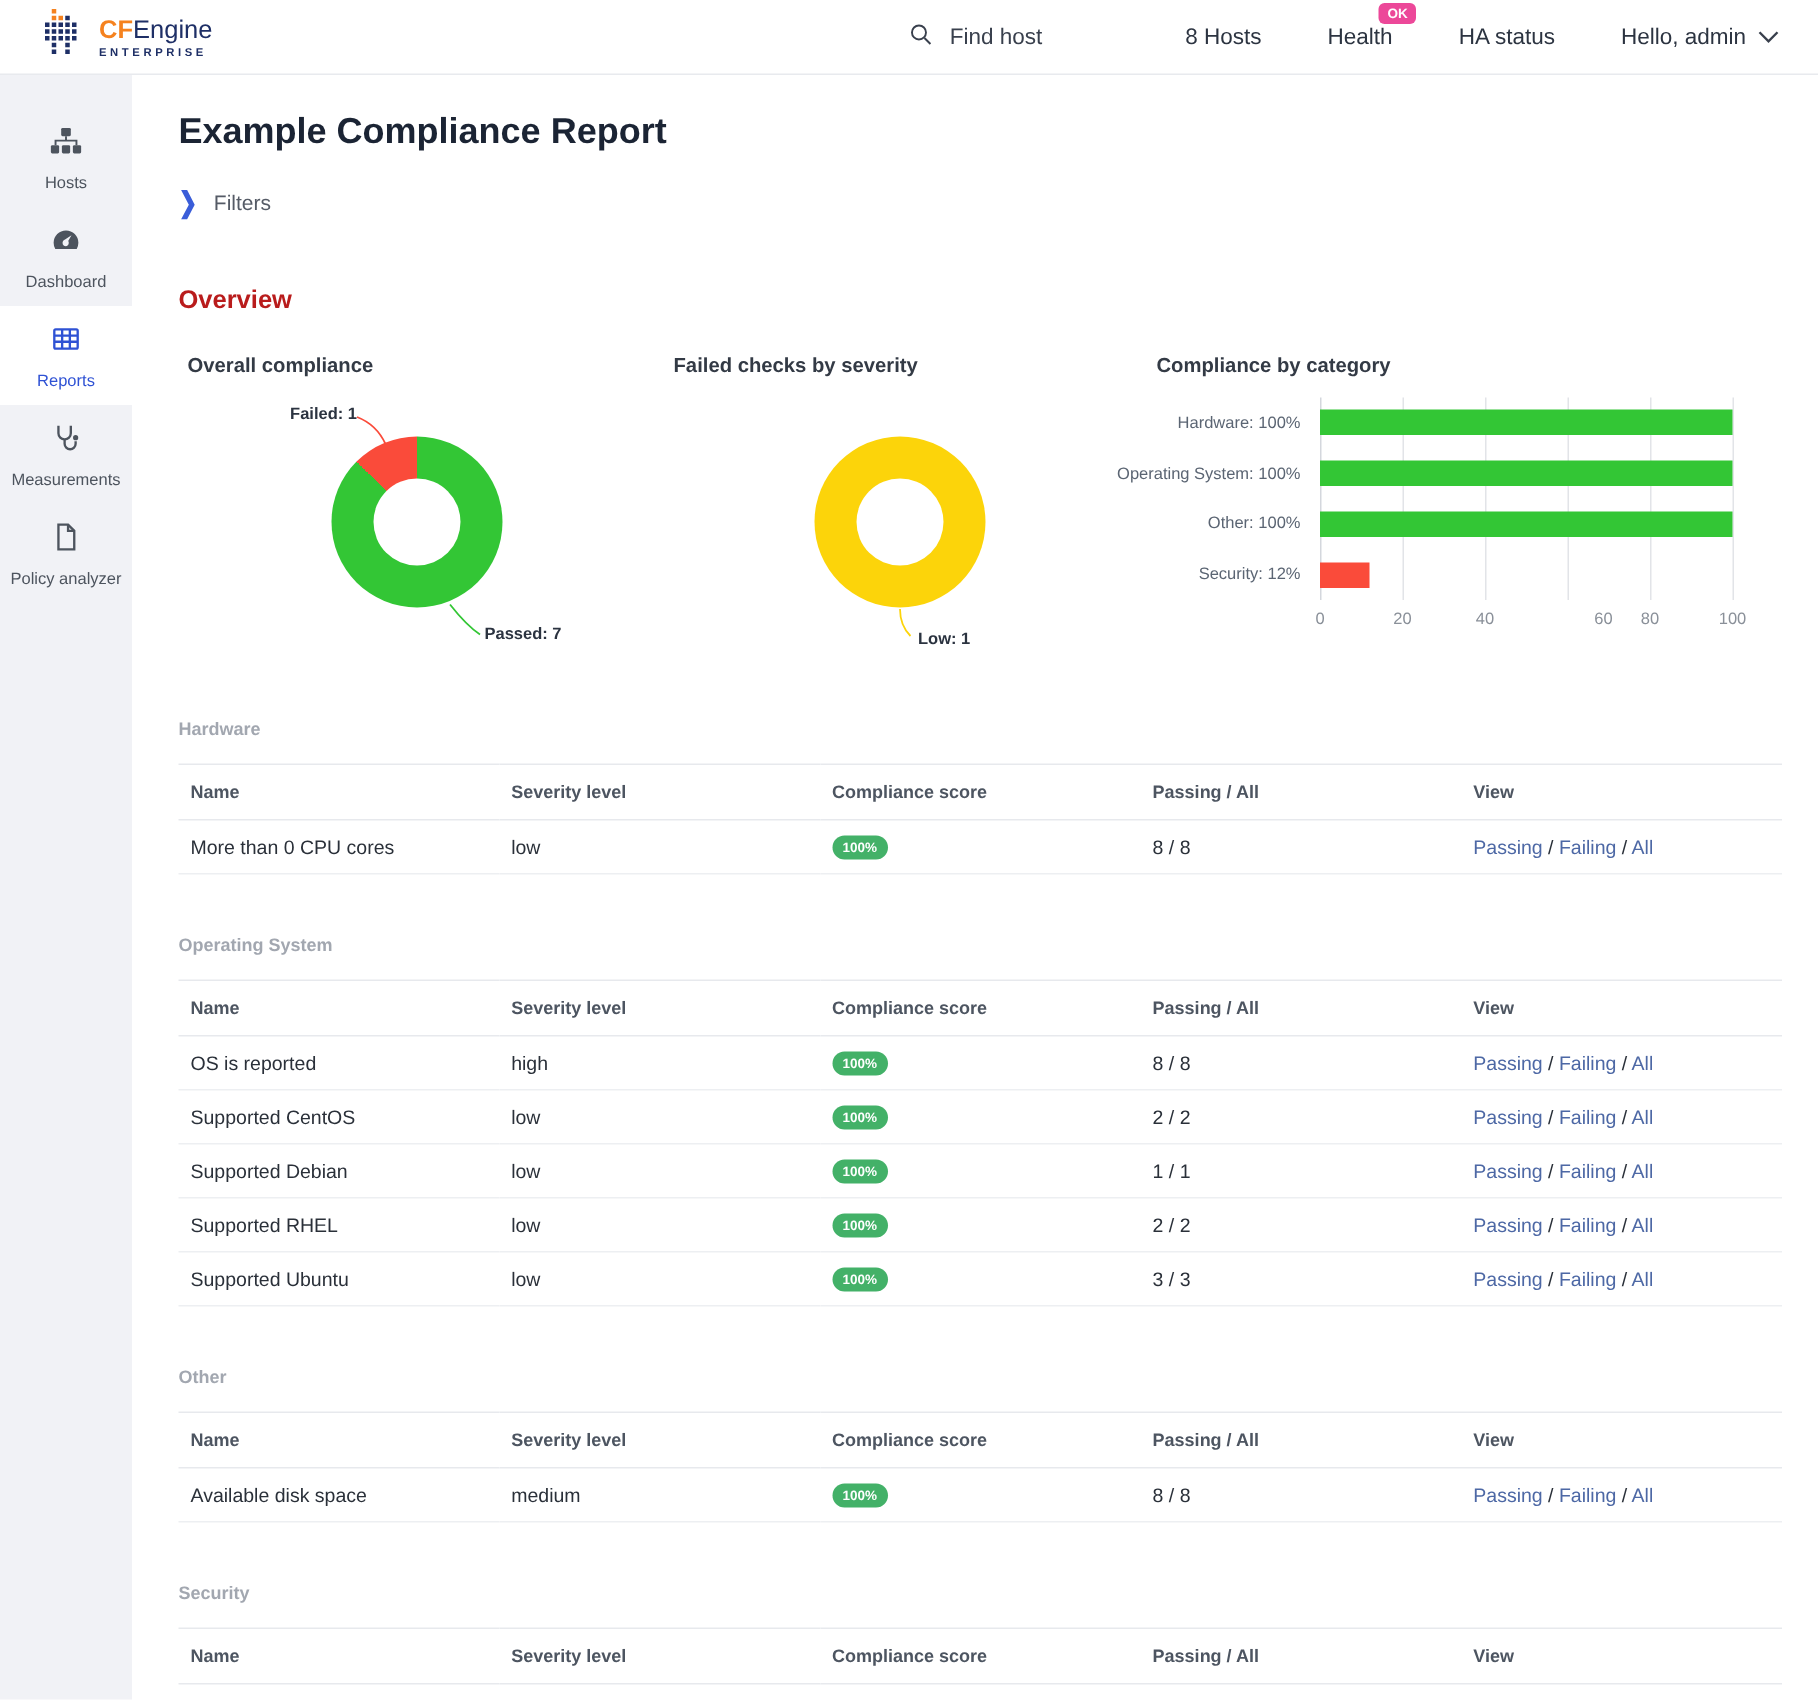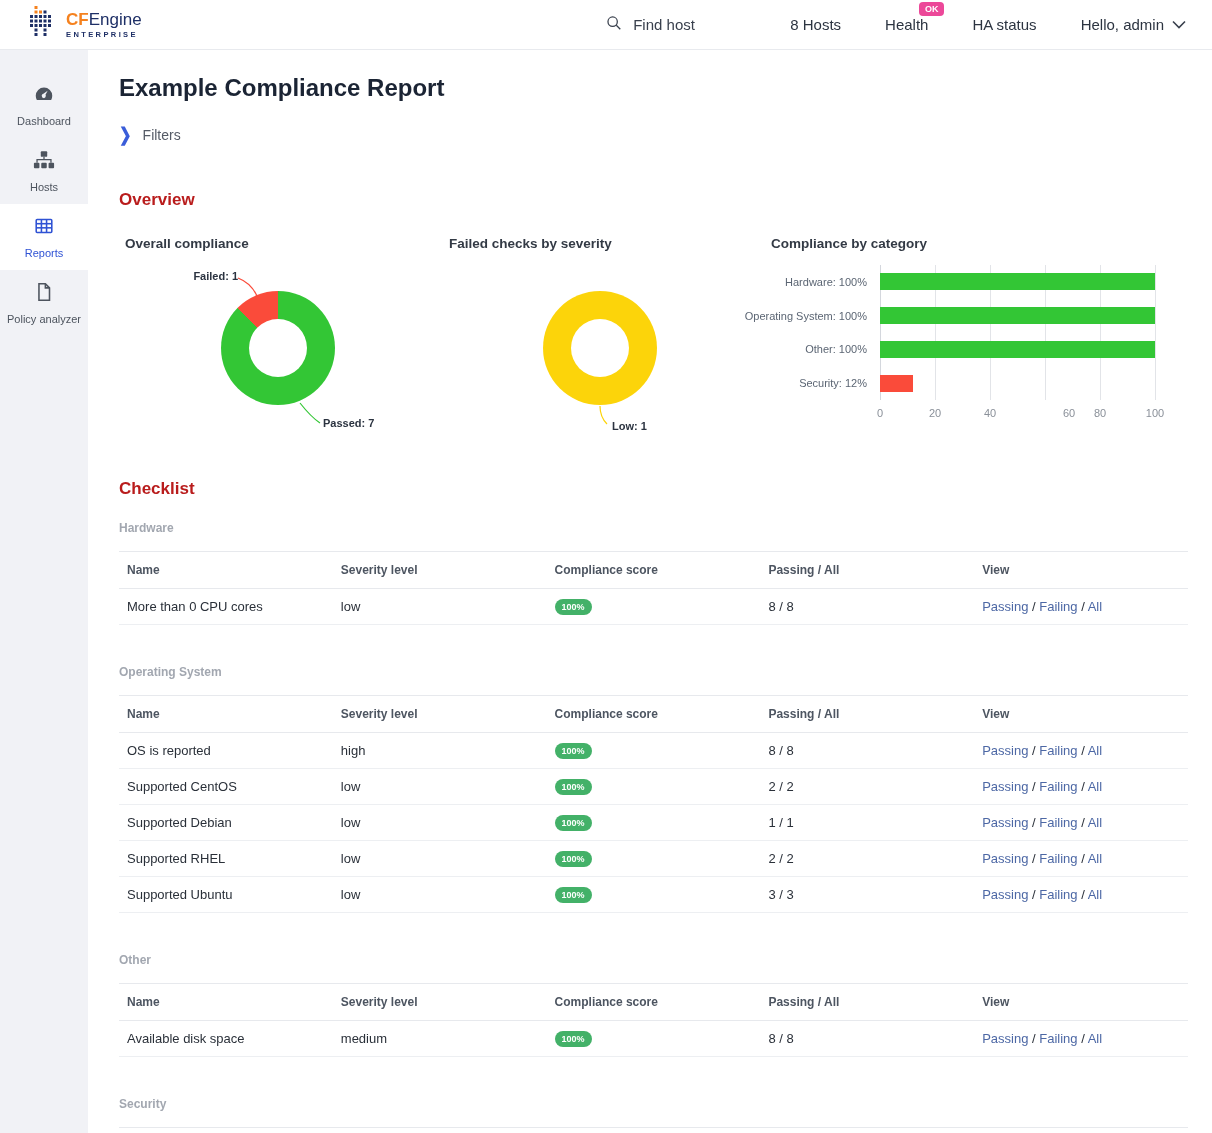--- a/index.html
+++ b/index.html
@@ -152,43 +152,51 @@
       <svg class="chev-down" viewBox="0 0 14 9">
           <polyline points="1,1.5 7,7.5 13,1.5" fill="none" stroke="#39404d" stroke-width="1.6"></polyline>
         </svg>
     </div>
   </div>
 </header>
 
 <aside class="sidebar" id="sidebar">
     <div class="side-item">
       <span><svg viewBox="0 0 24 24" fill="currentColor" width="22" height="22">
-          <path d="M12 5a9 9 0 0 0-9 9 8.9 8.9 0 0 0 1.2 4.5h15.6A8.9 8.9 0 0 0 21 14a9 9 0 0 0-9-9zm0 11.5A2.5 2.5 0 0 1 9.5 14c0-1.1.8-2 1.8-2.4L16 8.5l-2.4 4.3c.3.3.4.8.4 1.2a2.5 2.5 0 0 1-2 2.5z"></path>
-        </svg></span>
-      <span>Dashboard</span>
-    </div>
-    <div class="side-item">
-      <span><svg viewBox="0 0 24 24" fill="currentColor" width="22" height="22">
           <rect x="8.5" y="2.5" width="7" height="6" rx="1"></rect>
           <rect x="1" y="15" width="6" height="6" rx="1"></rect>
           <rect x="9" y="15" width="6" height="6" rx="1"></rect>
           <rect x="17" y="15" width="6" height="6" rx="1"></rect>
           <path d="M11.3 8.5h1.4V11h7.6v4h-1.4v-2.6H5.1V15H3.7v-4h7.6z"></path>
         </svg></span>
       <span>Hosts</span>
+    </div>
+    <div class="side-item">
+      <span><svg viewBox="0 0 24 24" fill="currentColor" width="22" height="22">
+          <path d="M12 5a9 9 0 0 0-9 9 8.9 8.9 0 0 0 1.2 4.5h15.6A8.9 8.9 0 0 0 21 14a9 9 0 0 0-9-9zm0 11.5A2.5 2.5 0 0 1 9.5 14c0-1.1.8-2 1.8-2.4L16 8.5l-2.4 4.3c.3.3.4.8.4 1.2a2.5 2.5 0 0 1-2 2.5z"></path>
+        </svg></span>
+      <span>Dashboard</span>
     </div>
     <div class="side-item active">
       <span><svg viewBox="0 0 24 24" fill="none" stroke="currentColor" stroke-width="1.7" width="22" height="22">
           <rect x="3.5" y="5" width="17" height="14" rx="1"></rect>
           <line x1="3.5" y1="9.5" x2="20.5" y2="9.5"></line>
           <line x1="3.5" y1="14" x2="20.5" y2="14"></line>
           <line x1="9.2" y1="5" x2="9.2" y2="19"></line>
           <line x1="14.8" y1="5" x2="14.8" y2="19"></line>
         </svg></span>
       <span>Reports</span>
+    </div>
+    <div class="side-item">
+      <span><svg viewBox="0 0 24 24" fill="none" stroke="currentColor" stroke-width="1.7" width="22" height="22">
+          <path d="M6.5 3v5.5a4.5 4.5 0 0 0 9 0V3"></path>
+          <path d="M11 12.8v3.4a4 4 0 0 0 8 0v-1.9"></path>
+          <circle cx="19" cy="11.8" r="1.9" fill="currentColor" stroke="none"></circle>
+        </svg></span>
+      <span>Measurements</span>
     </div>
     <div class="side-item">
       <span><svg viewBox="0 0 24 24" fill="none" stroke="currentColor" stroke-width="1.7" width="22" height="22">
           <path d="M6.5 3h7l4.5 4.5V21h-11.5z"></path>
           <path d="M13.5 3v4.5H18"></path>
         </svg></span>
       <span>Policy analyzer</span>
     </div>
   </aside>
 
@@ -254,21 +262,20 @@
             <span class="hbar-tick" style="left: 20%;">20</span>
             <span class="hbar-tick" style="left: 40%;">40</span>
             <span class="hbar-tick" style="left: 60%; margin-left: 24px;">60</span>
             <span class="hbar-tick" style="left: 80%;">80</span>
             <span class="hbar-tick" style="left: 100%;">100</span>
           </div>
       </div>
     </div>
   </div>
 
-  <h2 class="section-heading" style="margin-bottom:4px;">Checklist</h2>
 
   <div id="checklist-sections">
       <div class="sub-title first">Hardware</div>
       <table class="check-table">
         <thead>
           <tr>
             <th>Name</th>
             <th>Severity level</th>
             <th>Compliance score</th>
             <th>Passing / All</th>

